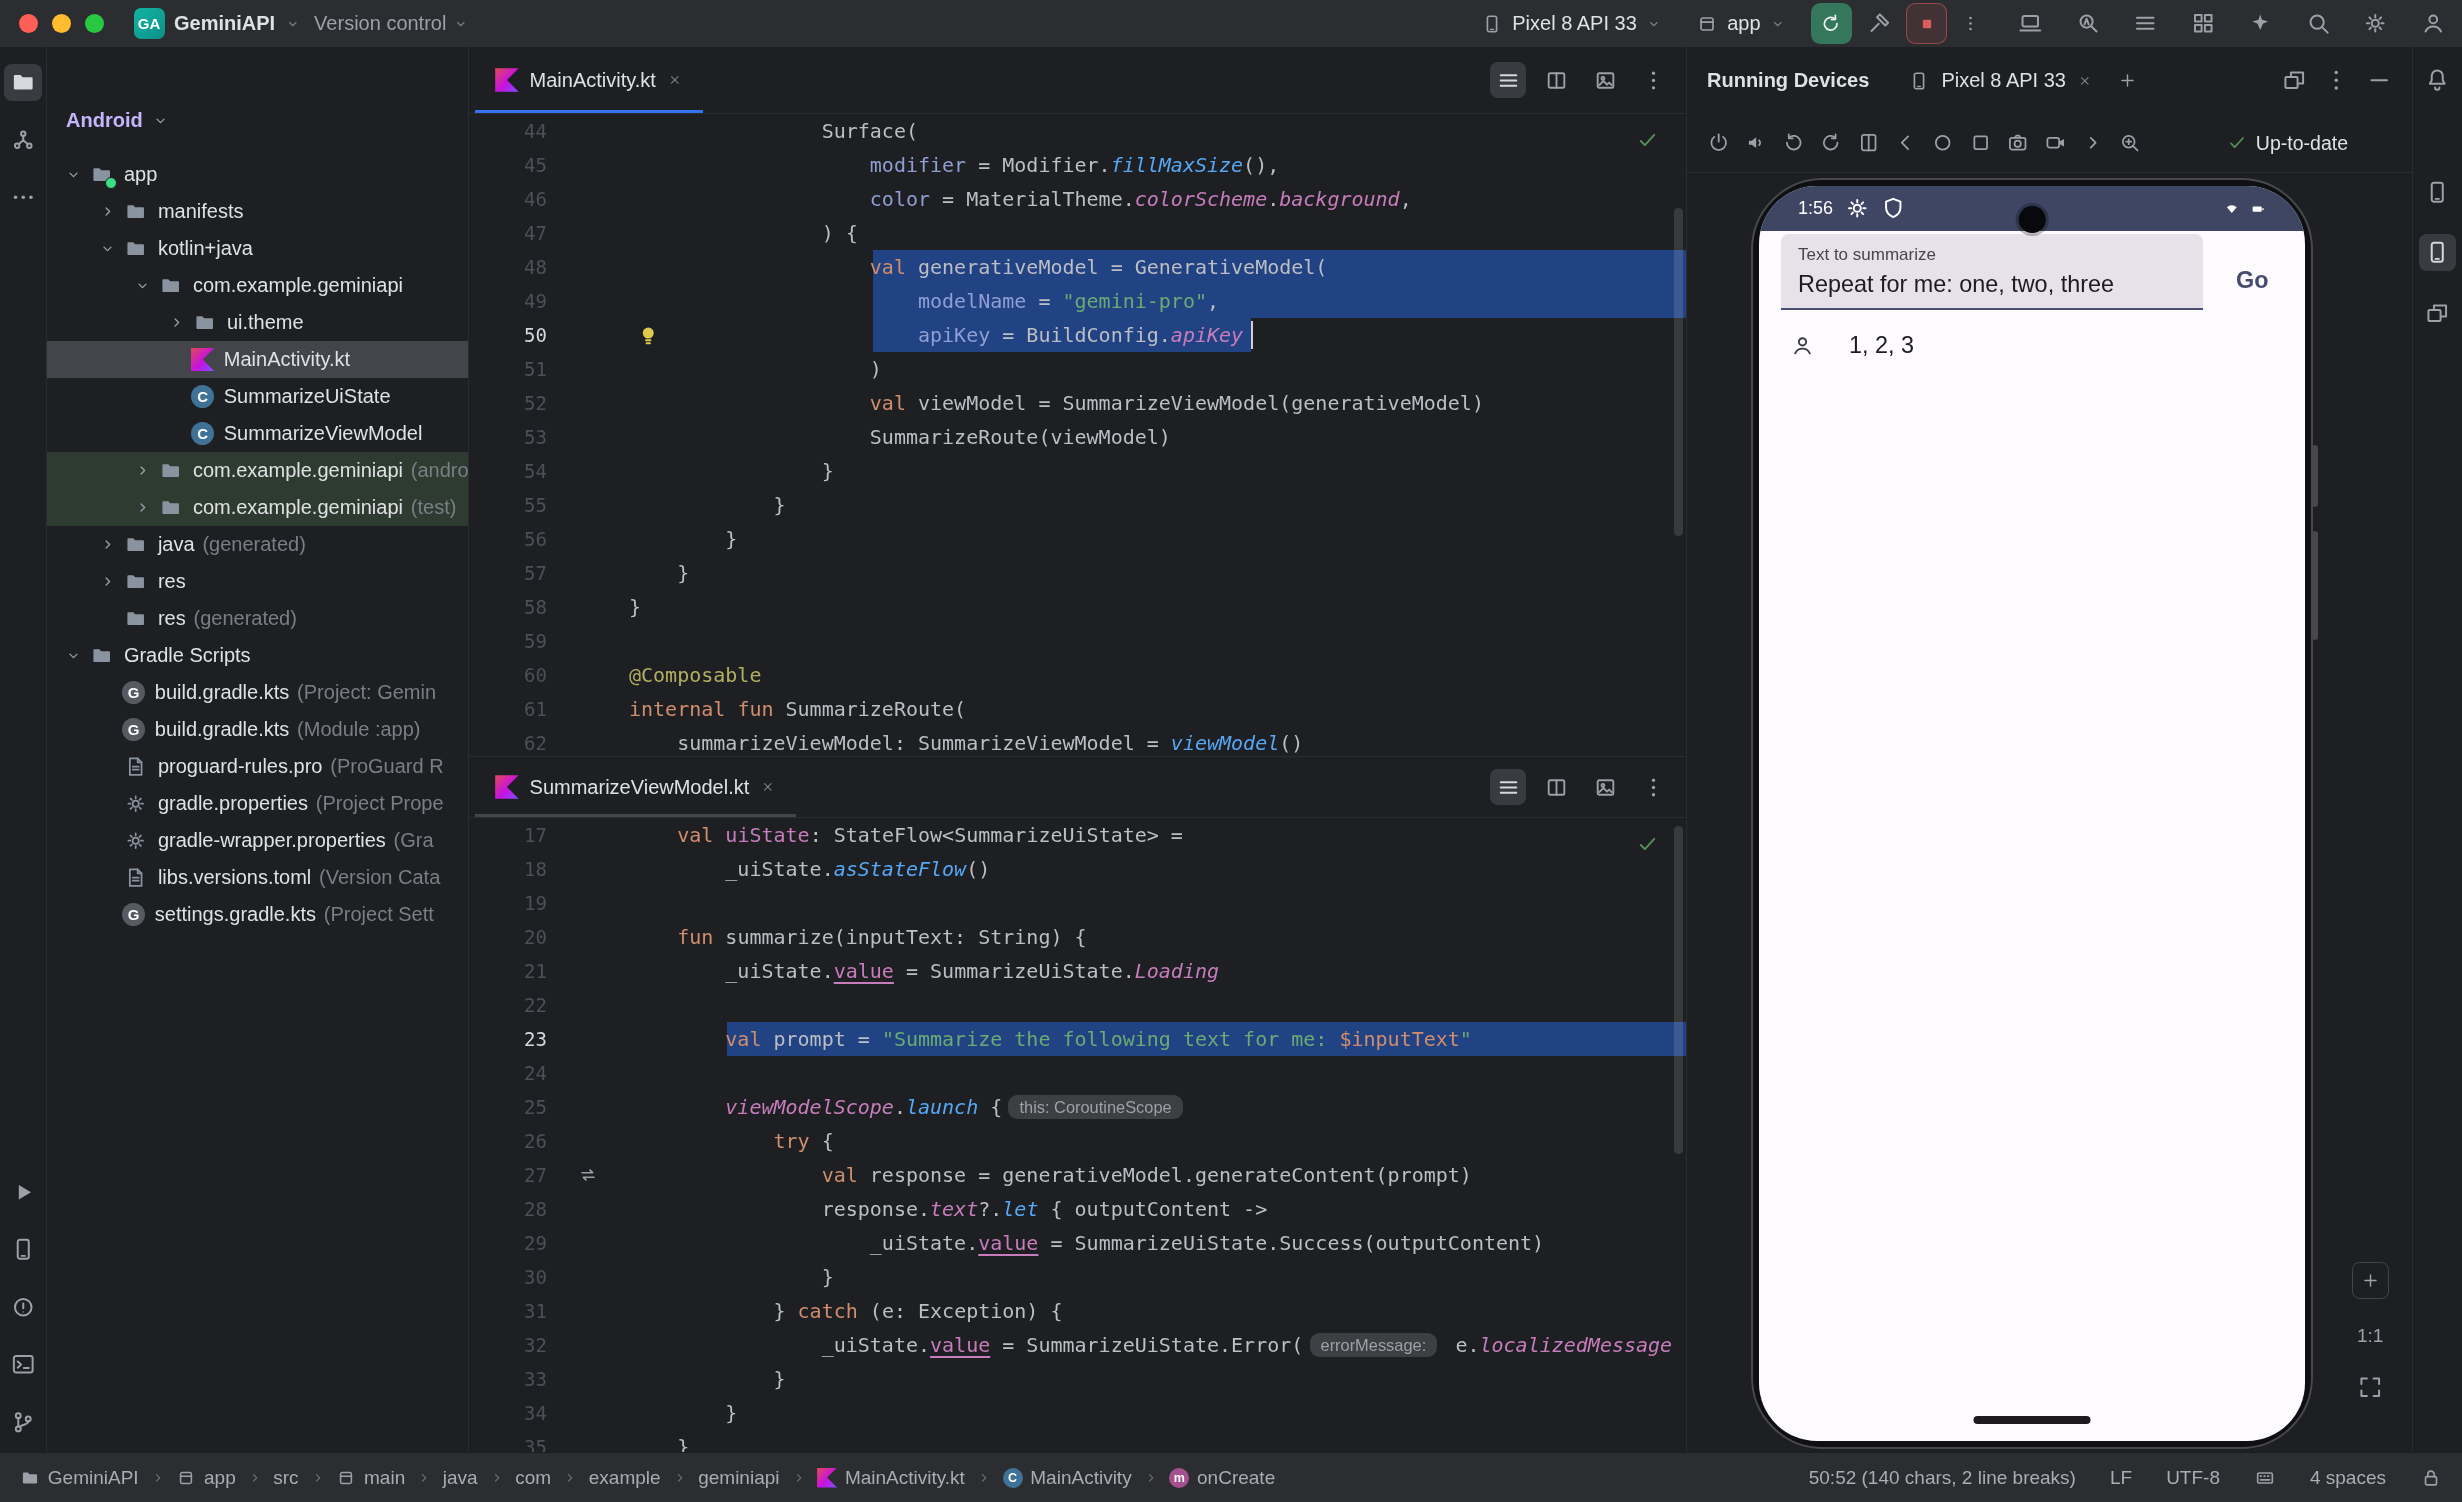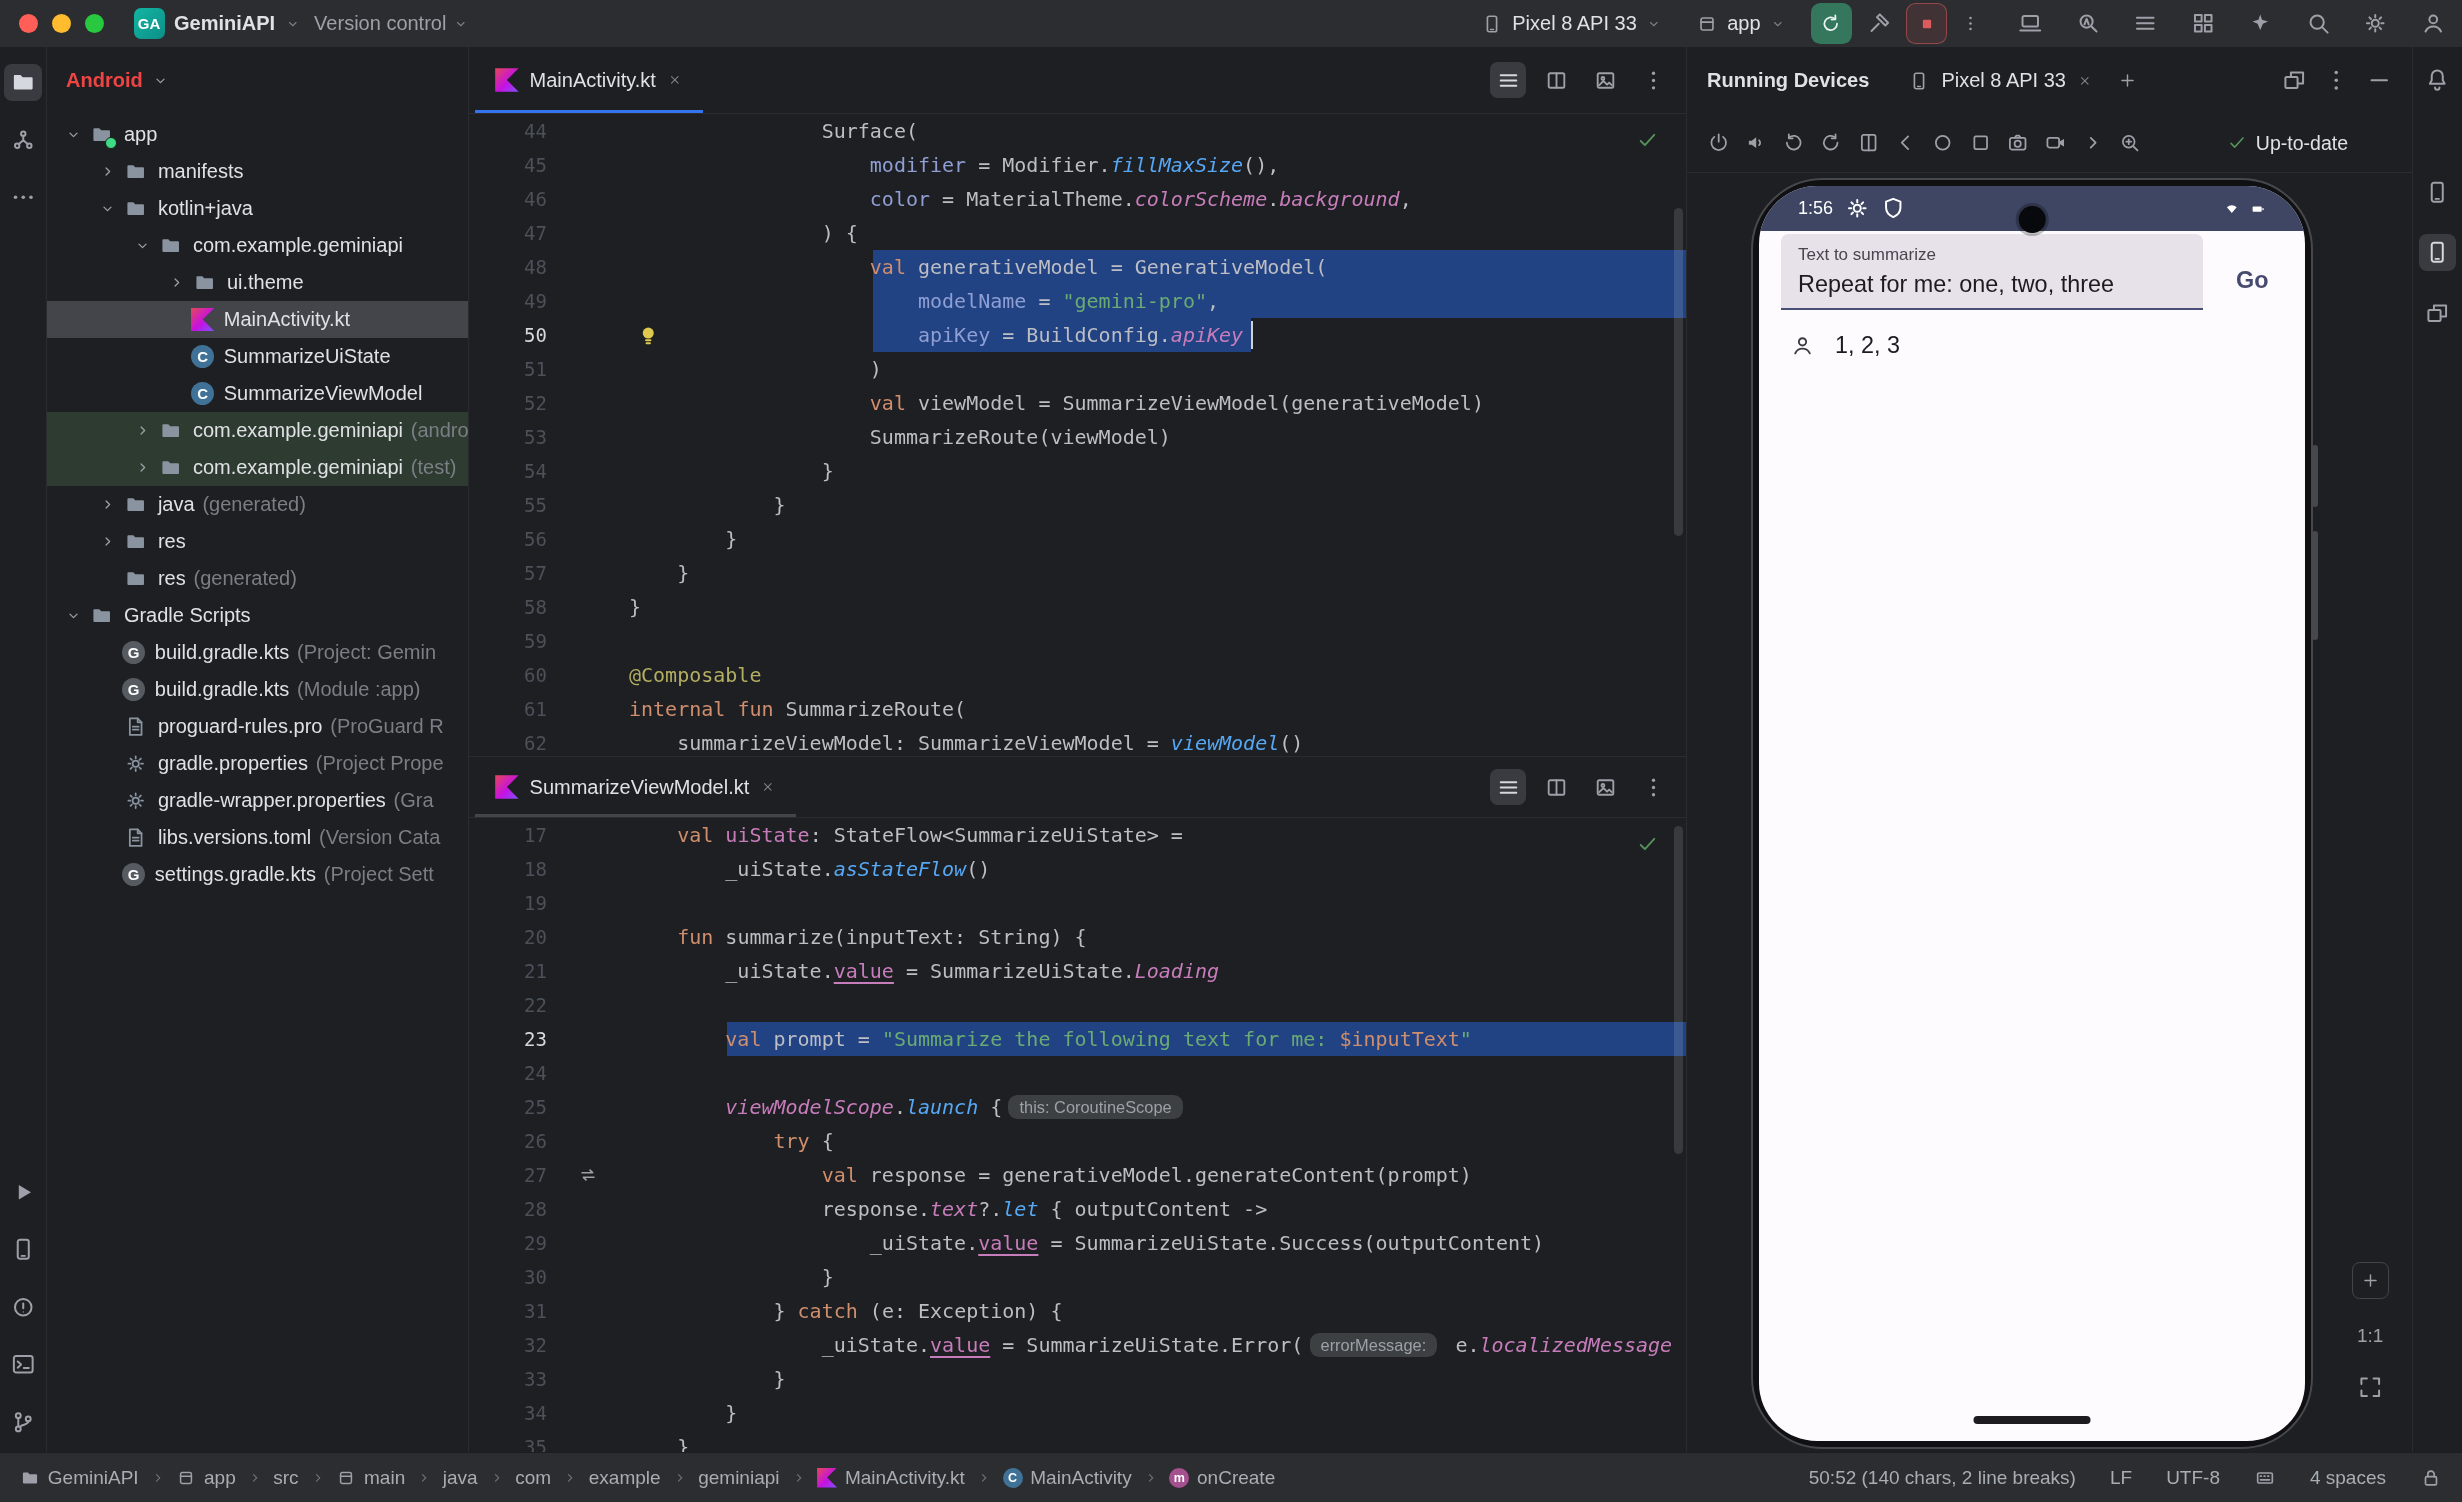--- a/index.html
+++ b/index.html
@@ -47,21 +47,21 @@
 
   
   .main { position:absolute; top:47px; bottom:50px; left:0; right:0; display:flex; }
   .leftstrip { width:47px; flex:none; display:flex; flex-direction:column; align-items:center; padding:22px 0 17px; gap:31px; border-right:0.8px solid #2a2c30; }
   .ls-bottom { margin-top:auto; display:flex; flex-direction:column; gap:31px; align-items:center; }
   .rightstrip { width:50px; flex:none; display:flex; flex-direction:column; align-items:center; padding:19px 0 17px; gap:31px; border-left:0.8px solid #2a2c30; }
   .rs-group { display:flex; flex-direction:column; gap:34px; margin-top:55px; align-items:center; }
 
   
   .project-panel { width:422px; flex:none; display:flex; flex-direction:column; border-right:0.8px solid #2a2c30; overflow:hidden; }
-  .pp-header { height:66px; flex:none; display:flex; align-items:center; gap:9.4px; padding:0 19px; font-size:20px; font-weight:600; color:#ef4444; }
+  .pp-header { height:66px; flex:none; display:flex; align-items:center; gap:9.4px; padding:0 19px; font-size:20px; font-weight:600; color:#c4b5fd;margin-top:40px; }
   .pp-header .ic{width:17px;height:17px}
   .tree { flex:1; overflow:hidden; font-size:20px; padding-top:3.1px; }
   .trow { display:flex; align-items:center; height:37px; white-space:nowrap; overflow:hidden; }
   .trow.sel  { background:#43454a; }
   .trow.test { background:#2e3b31; }
   .chev { width:30px; height:30px; flex:none; display:inline-flex; align-items:center; justify-content:center; color:#9da0a8; }
   .chev svg { width:17px; height:17px; }
   .ticon { width:26.5px; height:26.5px; flex:none; display:inline-flex; align-items:center; justify-content:center; margin-right:9.4px; color:#8a94a0; }
   .ticon svg { width:23.4px; height:23.4px; }
   .tlabel { color:#dfe1e5; }
@@ -113,21 +113,21 @@
   .sbtn.a{top:265px;height:62px} .sbtn.b{top:351px;height:109px}
   .screen { position:relative; width:100%; height:100%; background:#fdfbfe; border-radius:58px; overflow:hidden; }
   .pstatus { height:45px; background:#3e4663; display:flex; align-items:center; gap:11px; padding:0 39px; color:#fff; font-size:18px; }
   .pstatus .ic { color:#fff; }
   .camera { position:absolute; top:20px; left:50%; transform:translateX(-50%); width:26.5px; height:26.5px; border-radius:50%; background:#08090c; box-shadow:0 0 0 3.1px rgba(0,0,0,.25); }
   .fieldwrap { margin:3.1px 0 0 22px; width:422px; }
   .field { background:#e7e1ea; border-radius:7.8px 7.8px 0 0; border-bottom:2.3px solid #4a4f78; padding:11px 17px 9.4px; }
   .flabel { font-size:17px; color:#49454f; }
   .fvalue { font-size:23.4px; color:#1c1b1f; margin-top:6.2px; }
   .go { position:absolute; left:477px; top:81px; font-size:23.4px; font-weight:600; color:#454a6e; }
-  .resultrow { display:flex; align-items:center; gap:20px; margin:22px 0 0 31px; font-size:23.4px; color:#1c1b1f; }
+  .resultrow { display:flex; align-items:center; gap:34px; margin:22px 0 0 31px; font-size:23.4px; color:#1c1b1f; }
   .resultrow .ic { width:25px; height:25px; color:#3a3a40; }
   .gesture { position:absolute; bottom:17px; left:50%; transform:translateX(-50%); width:117px; height:7.8px; border-radius:4.7px; background:#1d1b20; }
 
   .zoomctrl { position:absolute; right:23.4px; bottom:52px; display:flex; flex-direction:column; align-items:center; gap:26.5px; color:#9da0a8; }
   .zoombox { width:37px; height:37px; border:0.8px solid #43454a; border-radius:7.8px; display:flex; align-items:center; justify-content:center; }
   .ratio { font-size:19px; color:#9da0a8; }
 
   
   .statusbar { position:absolute; left:0; right:0; bottom:0; height:50px; background:#2b2d30; border-top:0.8px solid #1c1d20; display:flex; align-items:center; padding:0 20px; font-size:19px; color:#a8adb4; }
   .crumbs { display:flex; align-items:center; gap:11px; white-space:nowrap; overflow:hidden; }

